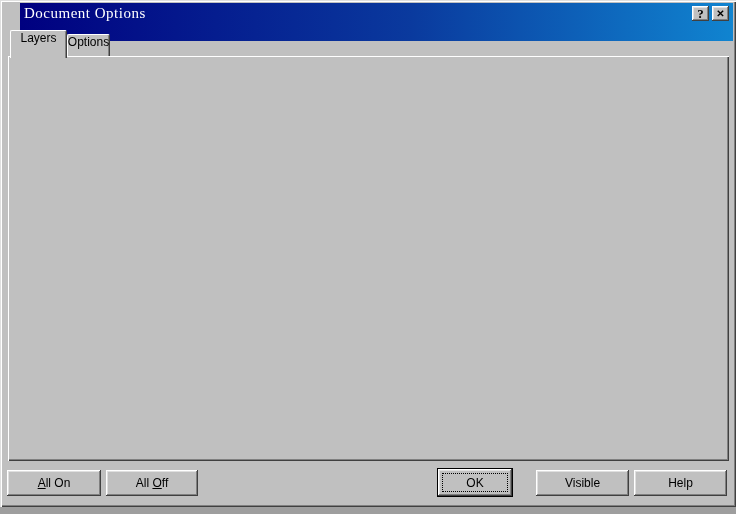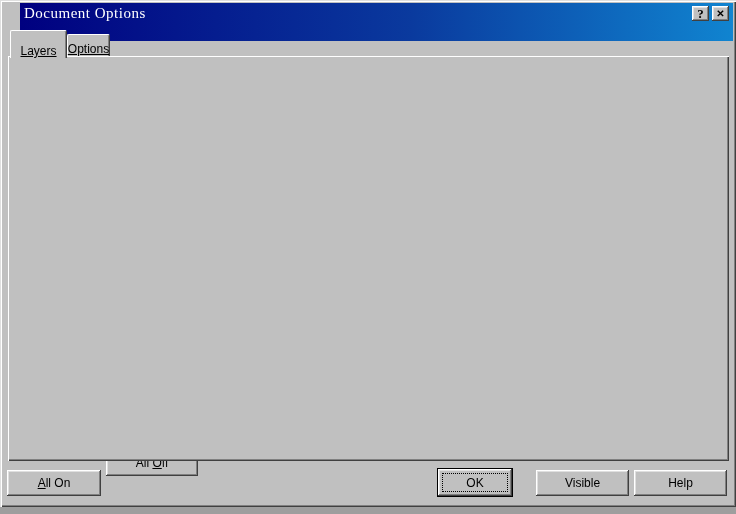--- a/index.html
+++ b/index.html
@@ -37,21 +37,21 @@
   }
   .tb-help { right:24px; font-family:"Liberation Serif", serif; font-size:13px; }
   .tb-close { right:4px; font-size:10px; }
 
   .tab {
     position:absolute; background:#c0c0c0; z-index:2;
     border-left:1px solid #ffffff; border-top:1px solid #ffffff;
     border-right:1px solid #404040;
     box-shadow: inset -1px 0 0 #808080;
     border-radius:2px 2px 0 0;
-    display:flex; align-items:flex-end; justify-content:center;text-decoration:underline;
+    display:flex; align-items:flex-start; justify-content:center;
   }
   .tab-active { left:10px; top:30px; width:57px; height:28px; }
   .tab-inactive { left:67px; top:34px; width:43px; height:22px; z-index:0; }
 
   .panel {
     position:absolute; left:8px; top:56px; width:721px; height:405px;
     background:#c0c0c0; z-index:1;
     box-shadow: inset 1px 1px 0 #ffffff,
                 inset -1px -1px 0 #404040, inset -2px -2px 0 #808080;
   }
@@ -274,21 +274,21 @@
   <div class="combo" style="left:613px;top:415px">
     <span class="val">1000mil</span>
     <span class="drop">
         <span class="tri"></span>
       </span>
   </div>
 
   <div class="btn" style="left:7px;top:470px;width:94px">
     <span><span class="u">A</span><span>ll On</span></span>
   </div>
-  <div class="btn" style="left:106px;top:450px;width:92px">
+  <div class="btn" style="left:106px;top:470px;width:92px">
     <span><span>All </span><span class="u">O</span><span>ff</span></span>
   </div>
 
   <div class="btn btn-default" style="left:437px;top:468px;width:76px">
     <span>OK</span>
   </div>
   <div class="btn" style="left:536px;top:470px;width:93px">
     <span>Visible</span>
   </div>
   <div class="btn" style="left:634px;top:470px;width:93px">

